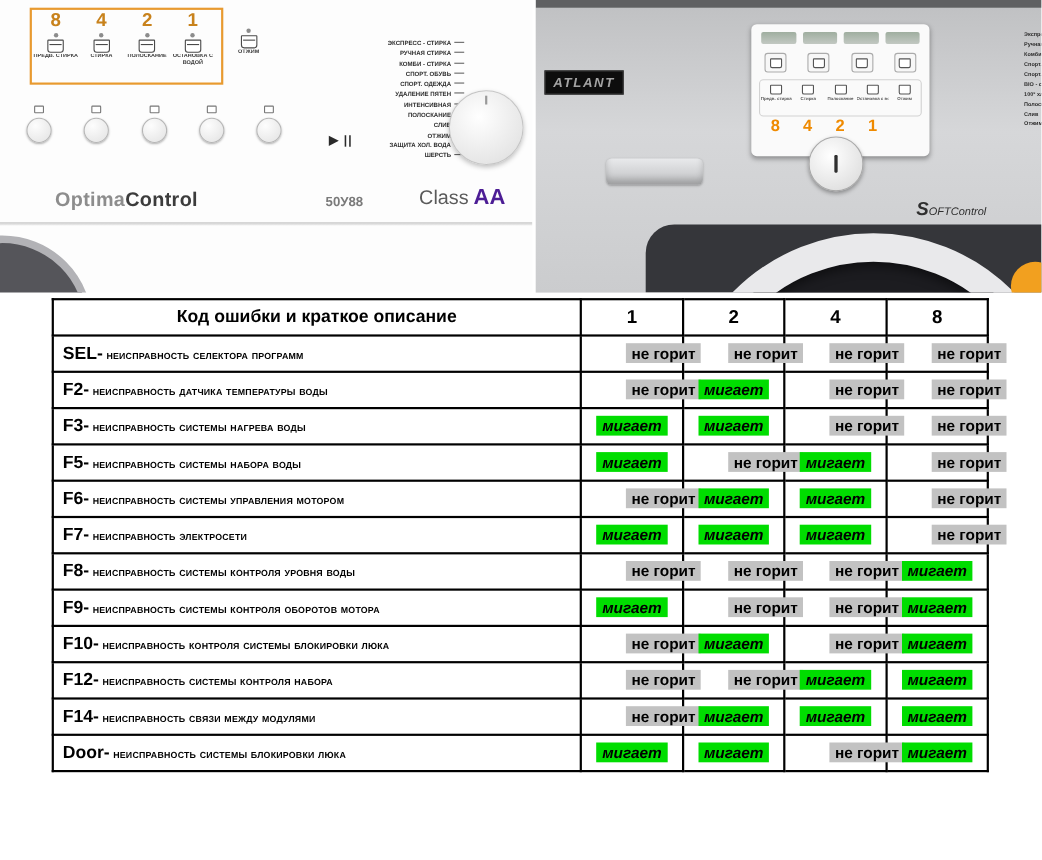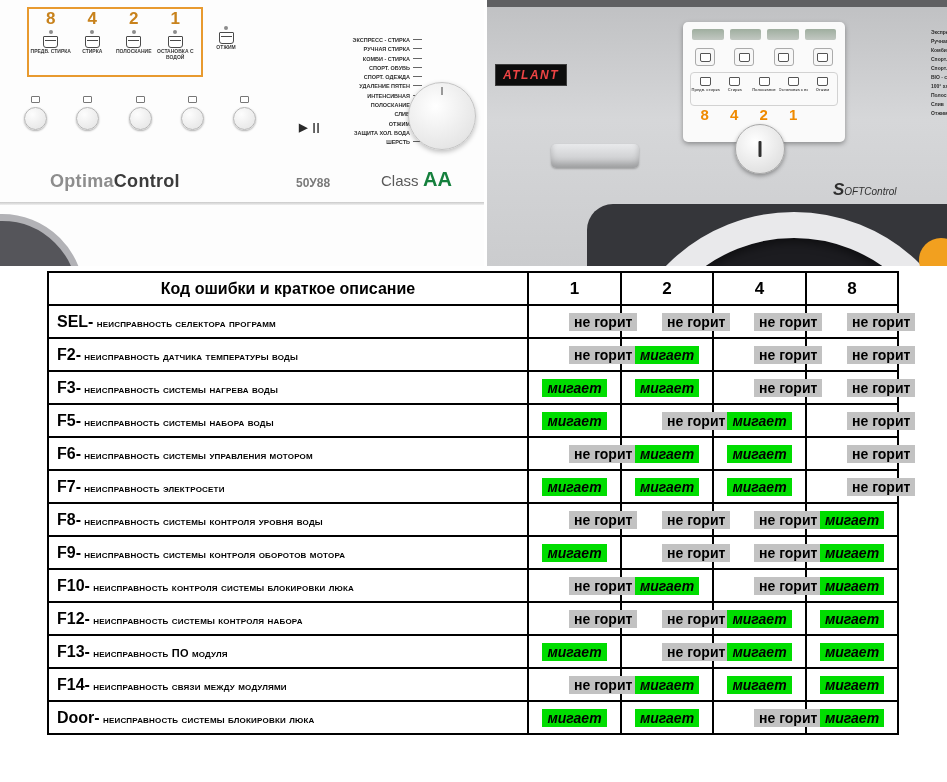--- a/index.html
+++ b/index.html
@@ -26,29 +26,29 @@
   .prog-line{font-size:5.5px;font-weight:bold;color:#2e2e2e;line-height:9.3px;white-space:nowrap;}
   .prog-line::after{content:"";display:inline-block;width:9px;border-top:1px solid #666;margin-left:3px;vertical-align:2px;}
   .knob-left{position:absolute;left:408px;top:82px;width:66px;height:66px;border-radius:50%;
              background:radial-gradient(circle at 40% 35%,#ffffff,#e7e7e7 70%,#d8d8d8);
              border:1px solid #c4c4c4;box-shadow:0 2px 5px rgba(0,0,0,.25);}
   .knob-left::after{content:"";position:absolute;left:50%;top:4px;width:2px;height:8px;background:#999;transform:translateX(-50%);}
   .brand-row{position:absolute;left:50px;top:171px;font-size:18px;font-weight:bold;letter-spacing:.3px;}
   .brand-optima{color:#8d8d8d;} .brand-control{color:#3c3c3c;}
   .model{position:absolute;left:296px;top:176px;font-size:12px;font-weight:bold;color:#7a7a7a;}
   .class-row{position:absolute;left:381px;top:168px;color:#5a5a5a;}
-  .class-word{font-size:15px;text-align:right;} .class-grade{font-size:20px;font-weight:bold;color:#15803d;}
+  .class-word{font-size:18px;text-align:right;} .class-grade{font-size:20px;font-weight:bold;color:#4c1d95;}
   .panel-edge{position:absolute;left:0;top:202px;width:100%;height:3px;background:linear-gradient(180deg,#c9c9c9,#f0f0f0);}
   .door-arc-left{position:absolute;left:-80px;top:214px;width:150px;height:150px;border-radius:50%;border:7px solid #b2b2b6;background:#55555a;}
 
   
   #photo-right{position:absolute;left:487px;top:0;width:460px;height:266px;overflow:hidden;
                background:linear-gradient(180deg,#bfc0c2,#d6d7d9 45%,#cbccce);}
   .top-strip{position:absolute;top:0;left:0;width:100%;height:7px;background:#5f6062;}
-  .atlant-logo{position:absolute;left:8px;top:64px;background:#0d0d0d;color:#ef4444;font-style:italic;font-weight:bold;
+  .atlant-logo{position:absolute;left:8px;top:64px;background:#0d0d0d;color:#a3a3a3;font-style:italic;font-weight:bold;
                font-size:12px;letter-spacing:1.5px;padding:3px 7px;border:1px solid #3c3c3c;}
   .ctrl-panel{position:absolute;left:196px;top:22px;width:162px;height:120px;background:#fafafa;border-radius:5px;
               box-shadow:0 2px 5px rgba(0,0,0,.35);}
   .disp-row{position:absolute;top:7px;left:9px;right:9px;height:11px;display:flex;gap:6px;}
   .disp-btn{flex:1;background:linear-gradient(180deg,#9fae9f,#c2c8c2);border-radius:2px;}
   .btn-row{position:absolute;top:26px;left:12px;right:12px;display:flex;justify-content:space-between;}
   .sq-btn{width:18px;height:16px;border:1px solid #ababab;border-radius:3px;background:#f7f7f7;
           display:flex;align-items:center;justify-content:center;}
   .r-tub{width:9px;height:7px;border:1px solid #555;border-radius:1px 1px 2px 2px;margin:4px auto 1px;background:#fff;}
   .sq-btn .r-tub{margin:0;}
@@ -330,27 +330,20 @@
           <td class="state-cell"><span class="chip chip-blink">мигает</span></td>
         </tr>
         <tr>
           <td class="desc-cell"><span class="code">F12-</span><span class="desc"> неисправность системы контроля набора</span></td>
           <td class="state-cell"><span class="chip chip-off">не горит</span></td>
           <td class="state-cell"><span class="chip chip-off">не горит</span></td>
           <td class="state-cell"><span class="chip chip-blink">мигает</span></td>
           <td class="state-cell"><span class="chip chip-blink">мигает</span></td>
         </tr>
         <tr>
-          <td class="desc-cell"><span class="code">F13-</span><span class="desc"> неисправность ПО модуля</span></td>
-          <td class="state-cell"><span class="chip chip-blink">мигает</span></td>
-          <td class="state-cell"><span class="chip chip-off">не горит</span></td>
-          <td class="state-cell"><span class="chip chip-blink">мигает</span></td>
-          <td class="state-cell"><span class="chip chip-blink">мигает</span></td>
-        </tr>
-        <tr>
           <td class="desc-cell"><span class="code">F14-</span><span class="desc"> неисправность связи между модулями</span></td>
           <td class="state-cell"><span class="chip chip-off">не горит</span></td>
           <td class="state-cell"><span class="chip chip-blink">мигает</span></td>
           <td class="state-cell"><span class="chip chip-blink">мигает</span></td>
           <td class="state-cell"><span class="chip chip-blink">мигает</span></td>
         </tr>
         <tr>
           <td class="desc-cell"><span class="code">Door-</span><span class="desc"> неисправность системы блокировки люка</span></td>
           <td class="state-cell"><span class="chip chip-blink">мигает</span></td>
           <td class="state-cell"><span class="chip chip-blink">мигает</span></td>

